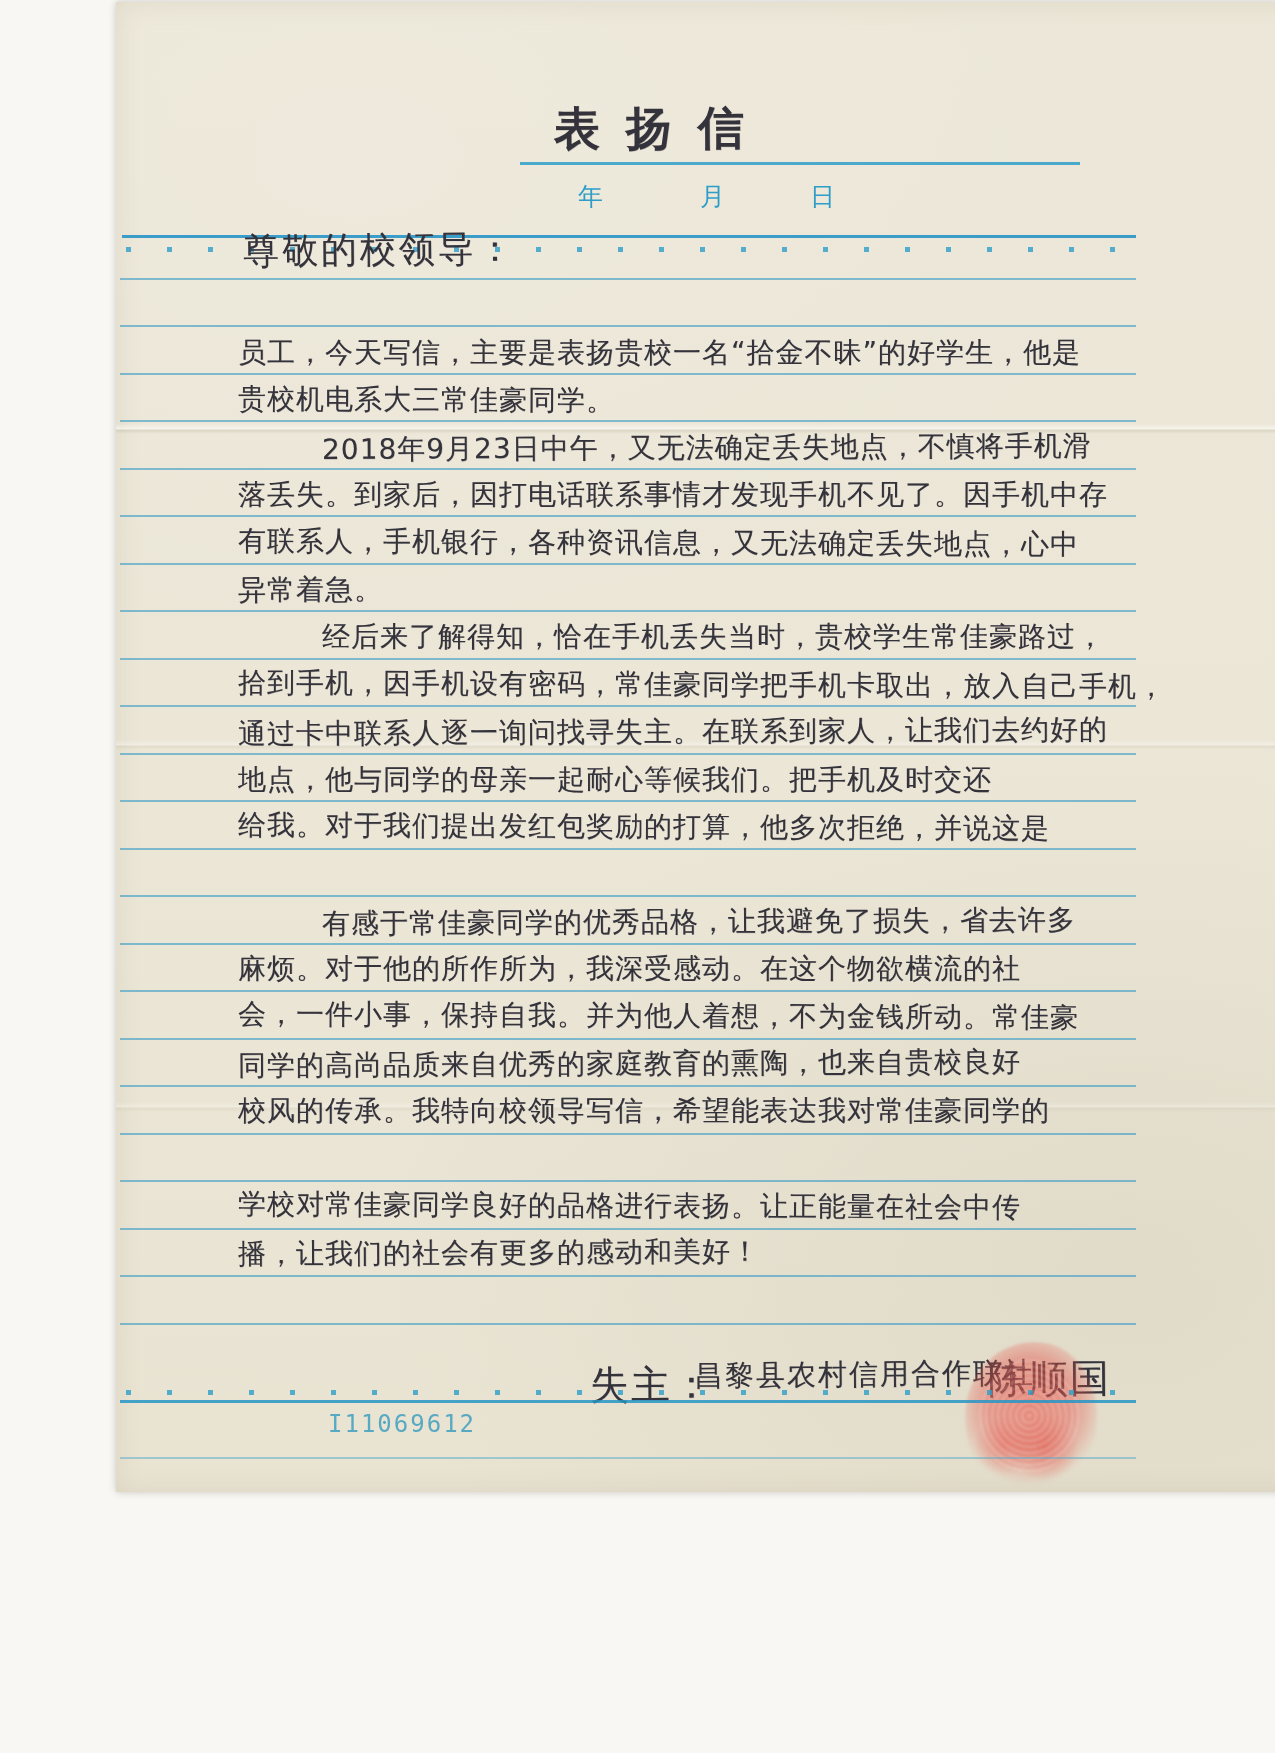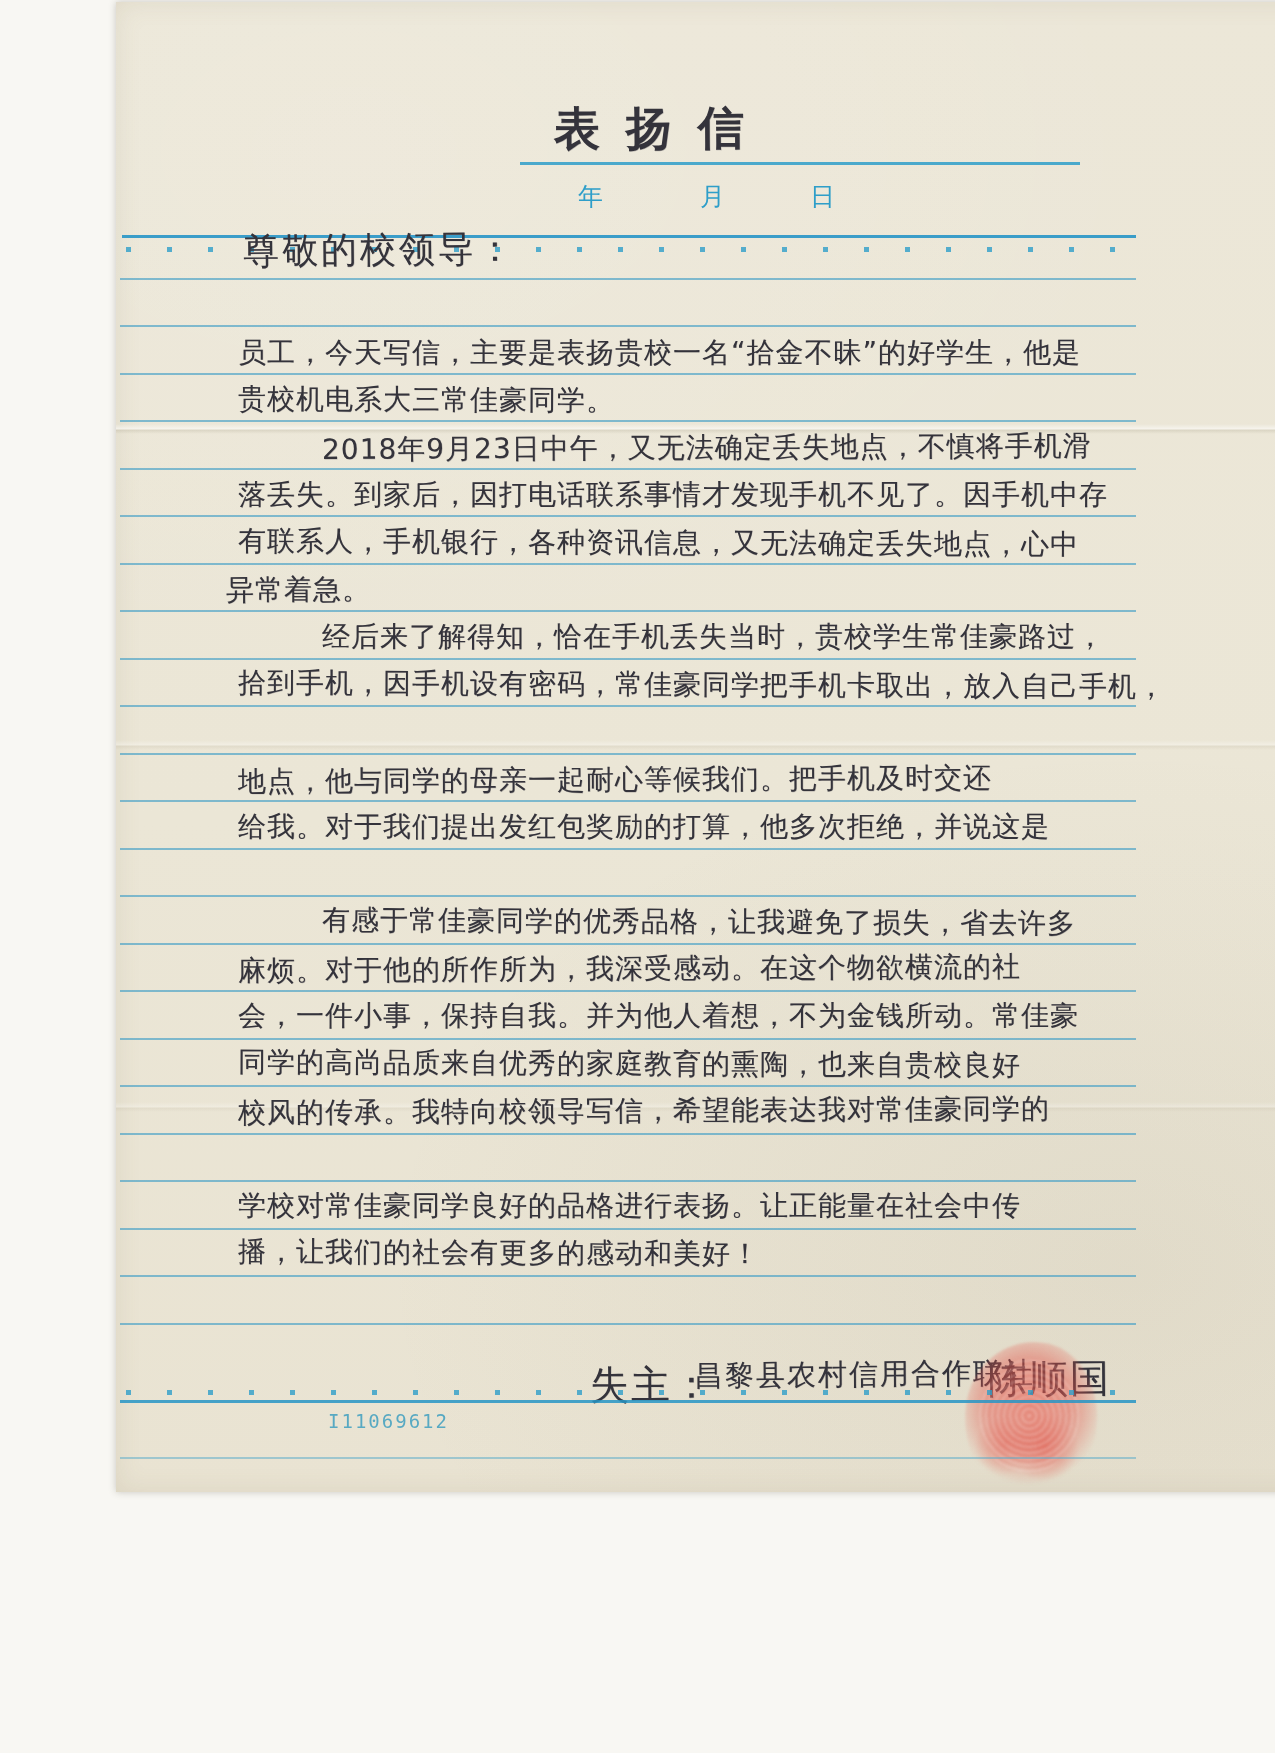--- a/index.html
+++ b/index.html
@@ -25,21 +25,21 @@
   .header-rule{position:absolute;left:6px;top:233px;width:1014px;height:3px;background:#2795c6;opacity:.9;}
   .header-dots{position:absolute;left:10px;top:245px;width:1010px;height:5px;opacity:.8;
     background:repeating-linear-gradient(90deg,#2e9ec9 0 5px,transparent 5px 41px);}
   .ruling{position:absolute;left:4px;top:276px;width:1016px;height:1049px;opacity:.75;pointer-events:none;
     background:repeating-linear-gradient(180deg,rgba(64,158,198,.85) 0 1.7px,transparent 1.7px 47.5px);}
   .bottom-dots{position:absolute;left:10px;top:1388px;width:1010px;height:5px;opacity:.8;
     background:repeating-linear-gradient(90deg,#2e9ec9 0 5px,transparent 5px 41px);}
   .bottom-rule{position:absolute;left:4px;top:1398px;width:1016px;height:2.5px;background:#2795c6;opacity:.85;}
   .bottom-rule2{position:absolute;left:4px;top:1455px;width:1016px;height:1.6px;background:#54a9c9;opacity:.5;}
   .serial{position:absolute;left:212px;top:1408px;font-family:"DejaVu Sans Mono",monospace;
-    font-size:19px;letter-spacing:2px;color:#3f9fc0;opacity:.85;}
+    font-size:24px;letter-spacing:2px;color:#3f9fc0;opacity:.85;}
   
   .hand{color:#34333b;text-shadow:.4px .4px 0 rgba(45,44,55,.30);white-space:nowrap;}
   .title{position:absolute;left:438px;top:96px;font-size:46px;letter-spacing:26px;font-weight:bold;transform:rotate(-.4deg);}
   .salutation{position:absolute;left:127px;top:224px;font-size:36px;letter-spacing:3px;transform:rotate(-.6deg);}
   .line{position:absolute;font-size:28px;letter-spacing:1px;line-height:46px;}
   .line:nth-of-type(3n){transform:rotate(.25deg);}
   .line:nth-of-type(3n+1){transform:rotate(-.3deg);}
   .sig{position:absolute;font-size:39px;letter-spacing:2px;}
   
   .stamp{position:absolute;left:849px;top:1340px;width:132px;height:152px;
@@ -76,23 +76,24 @@
 
   <div class="ruling"></div>
 
   <div class="salutation hand">尊敬的校领导：</div>
 
   <div class="line hand" style="left:122px;top:328px">员工，今天写信，主要是表扬贵校一名“拾金不昧”的好学生，他是</div>
   <div class="line hand" style="left:122px;top:375px">贵校机电系大三常佳豪同学。</div>
   <div class="line hand" style="left:206px;top:423px">2018年9月23日中午，又无法确定丢失地点，不慎将手机滑</div>
   <div class="line hand" style="left:122px;top:470px">落丢失。到家后，因打电话联系事情才发现手机不见了。因手机中存</div>
   <div class="line hand" style="left:122px;top:518px">有联系人，手机银行，各种资讯信息，又无法确定丢失地点，心中</div>
-  <div class="line hand" style="left:110px;top:565px">异常着急。</div>
+  <div class="line hand" style="left:122px;top:565px">异常着急。</div>
   <div class="line hand" style="left:206px;top:612px">经后来了解得知，恰在手机丢失当时，贵校学生常佳豪路过，</div>
   <div class="line hand" style="left:122px;top:660px">拾到手机，因手机设有密码，常佳豪同学把手机卡取出，放入自己手机，</div>
+  <div class="line hand" style="left:122px;top:707px">通过卡中联系人逐一询问找寻失主。在联系到家人，让我们去约好的</div>
   <div class="line hand" style="left:122px;top:755px">地点，他与同学的母亲一起耐心等候我们。把手机及时交还</div>
   <div class="line hand" style="left:122px;top:802px">给我。对于我们提出发红包奖励的打算，他多次拒绝，并说这是</div>
   <div class="line hand" style="left:206px;top:897px">有感于常佳豪同学的优秀品格，让我避免了损失，省去许多</div>
   <div class="line hand" style="left:122px;top:944px">麻烦。对于他的所作所为，我深受感动。在这个物欲横流的社</div>
   <div class="line hand" style="left:122px;top:991px">会，一件小事，保持自我。并为他人着想，不为金钱所动。常佳豪</div>
   <div class="line hand" style="left:122px;top:1039px">同学的高尚品质来自优秀的家庭教育的熏陶，也来自贵校良好</div>
   <div class="line hand" style="left:122px;top:1086px">校风的传承。我特向校领导写信，希望能表达我对常佳豪同学的</div>
   <div class="line hand" style="left:122px;top:1181px">学校对常佳豪同学良好的品格进行表扬。让正能量在社会中传</div>
   <div class="line hand" style="left:122px;top:1228px">播，让我们的社会有更多的感动和美好！</div>
 

